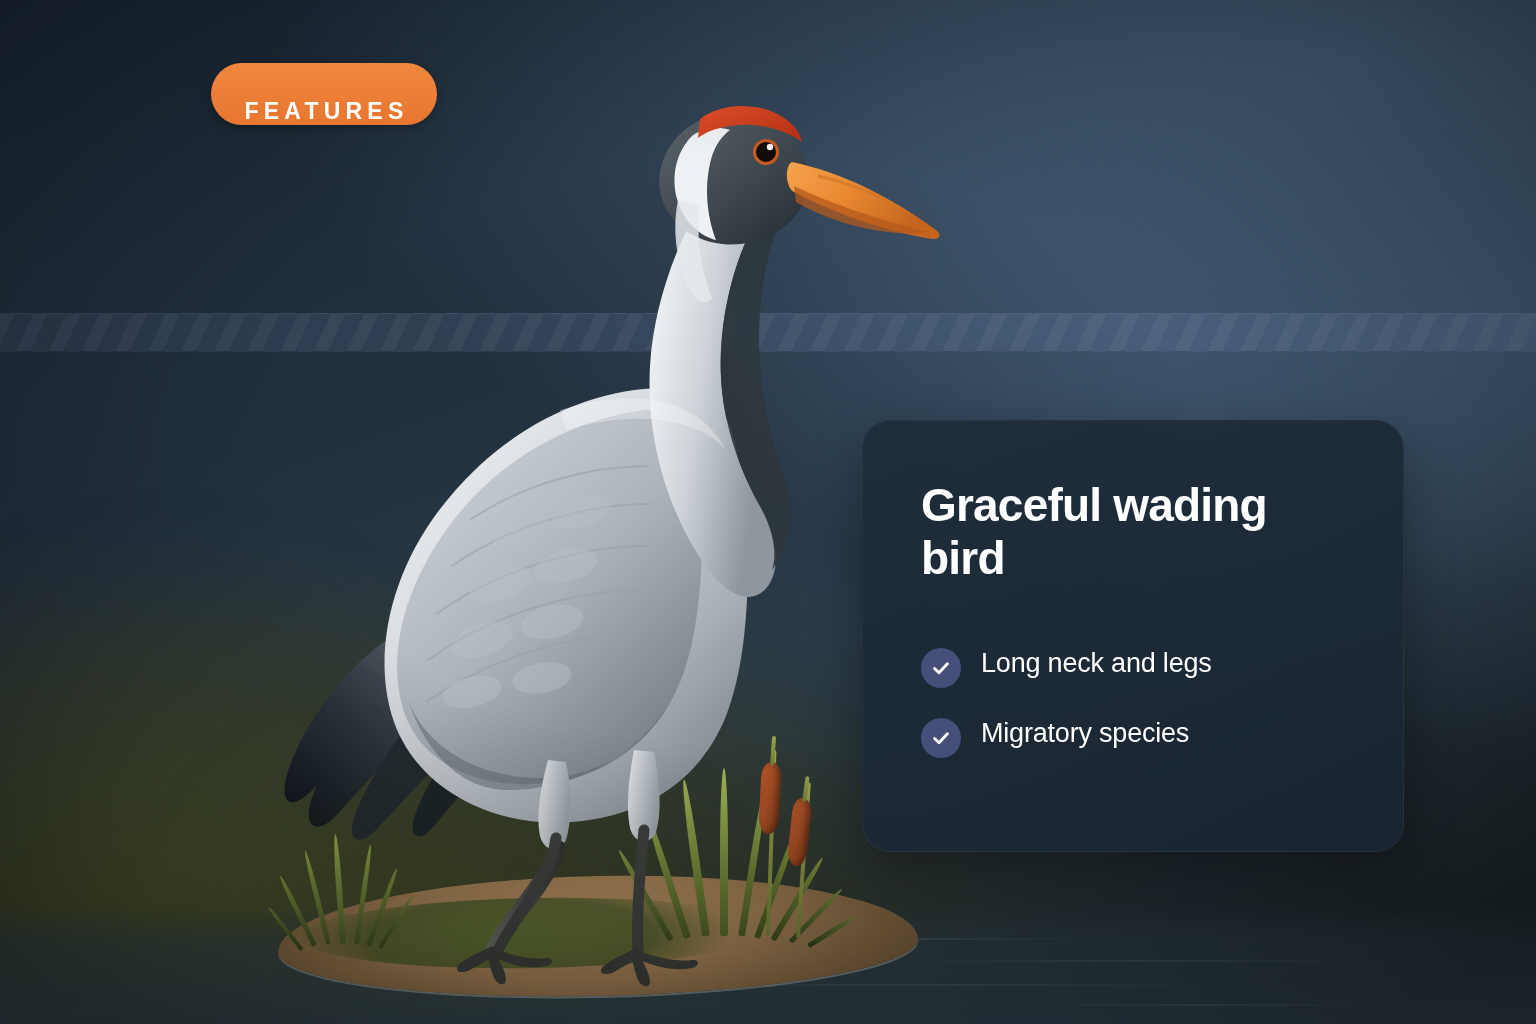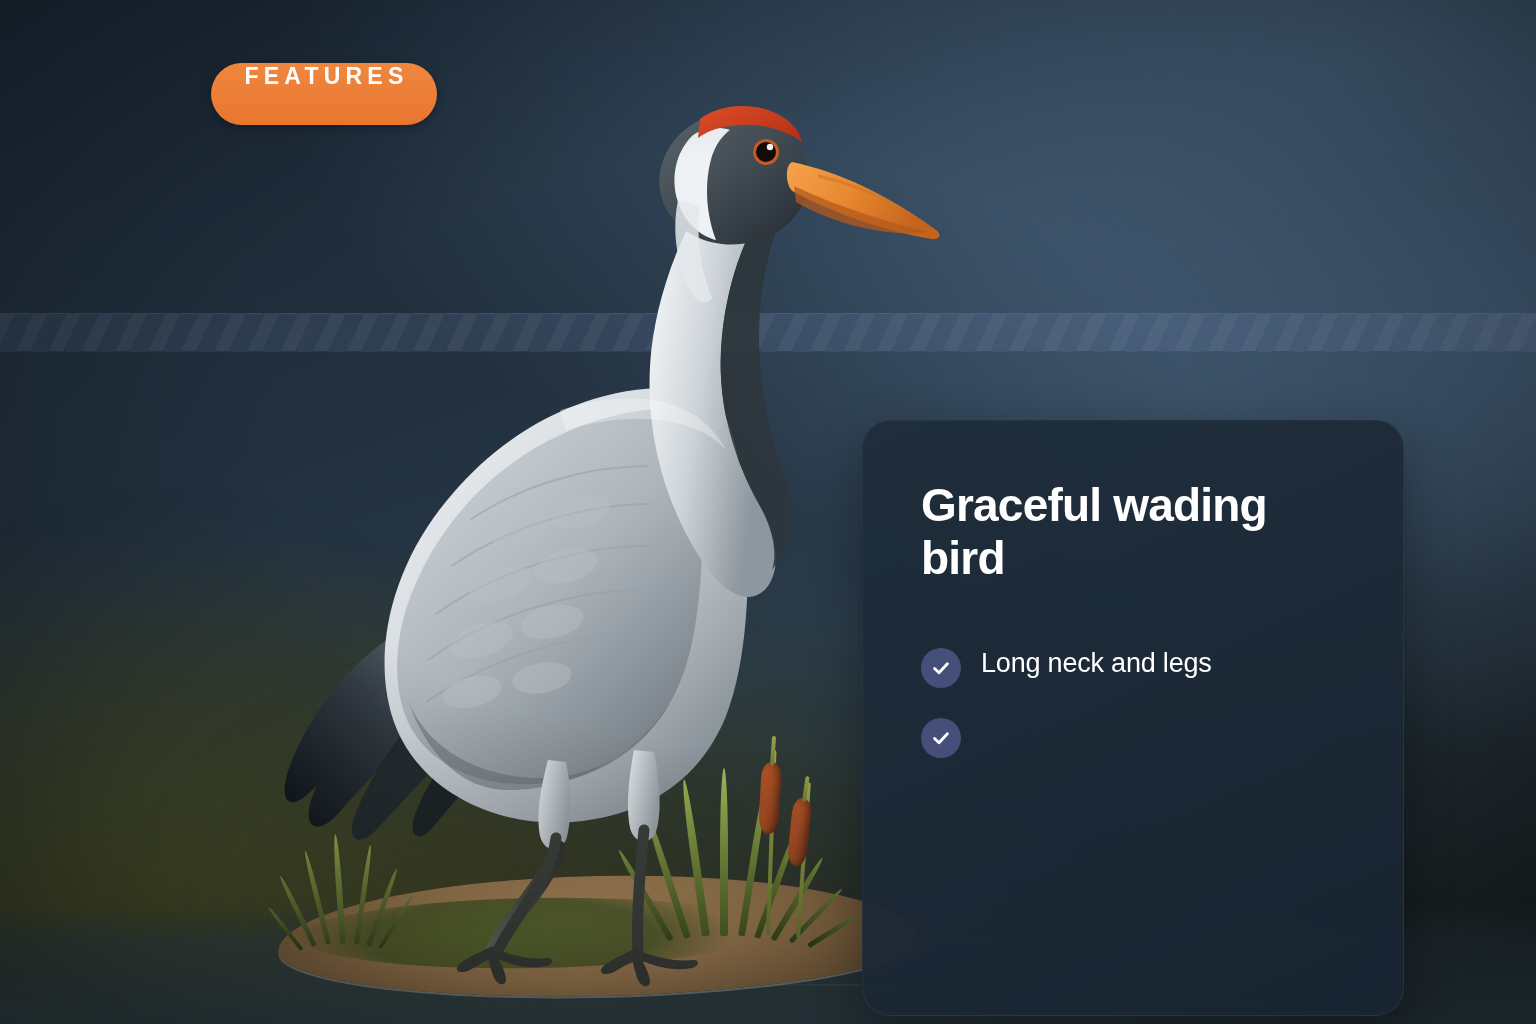--- a/index.html
+++ b/index.html
@@ -62,39 +62,39 @@
   }
   .ripple{ position:absolute; height:2px; border-radius:50%;
     background:linear-gradient(90deg, rgba(255,255,255,0), rgba(200,220,235,.10), rgba(255,255,255,0)); }
 
   
   .badge{
     position:absolute; left:211px; top:63px;
     width:226px; height:62px; border-radius:31px;
     background:linear-gradient(180deg,#f0873f 0%,#e8762f 100%);
     box-shadow:0 3px 10px rgba(0,0,0,.28);
-    display:flex; align-items:flex-start; justify-content:center;
+    display:flex; align-items:flex-end; justify-content:center;
   }
   .badge-text{
     color:#fff; font-size:23px; font-weight:bold;
     letter-spacing:5.2px; text-indent:5px;
   }
 
   
   .title{
     position:absolute; left:214px; top:168px;
     color:#fff; font-size:122px; font-weight:bold;
     letter-spacing:-3px; line-height:1;
     text-shadow:0 4px 14px rgba(0,0,0,.40);
   }
 
   
   .card{
     position:absolute; left:862px; top:420px;
-    width:542px; height:596px; border-radius:28px;
+    width:542px; height:432px; border-radius:28px;
     background:linear-gradient(155deg, rgba(30,44,58,.93) 0%, rgba(25,37,50,.95) 100%);
     border:1px solid rgba(255,255,255,.05);
     box-shadow:0 18px 50px rgba(0,0,0,.33);
     padding:58px 52px 0 58px;
   }
   .card-title{
     color:#fff; font-size:46px; font-weight:bold;
     line-height:1.16; letter-spacing:-.8px; max-width:420px;
   }
   .feature-list{ list-style:none; margin-top:62px; }
@@ -348,17 +348,18 @@
         <span class="feature-text">Long neck and legs</span>
       </li>
 
 
       <li class="feature-item">
         <span class="check">
           <svg width="22" height="22" viewBox="0 0 24 24" fill="none">
             <path d="M5 12.6 L9.8 17.2 L19 7.4" stroke="#ffffff" stroke-width="3.1" stroke-linecap="round" stroke-linejoin="round"></path>
           </svg>
         </span>
+        <span class="feature-text">Migratory species</span>
       </li>
     </ul>
   </div>
 
 </div>
 
 </body></html>

